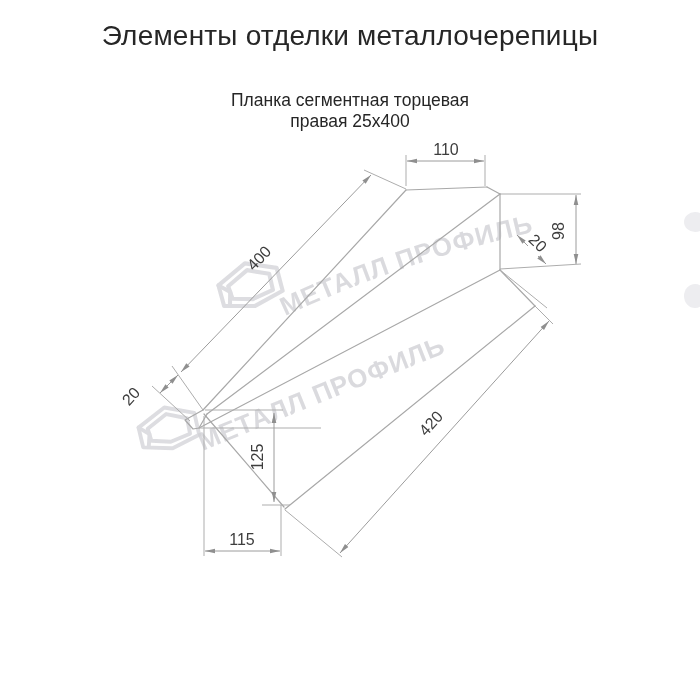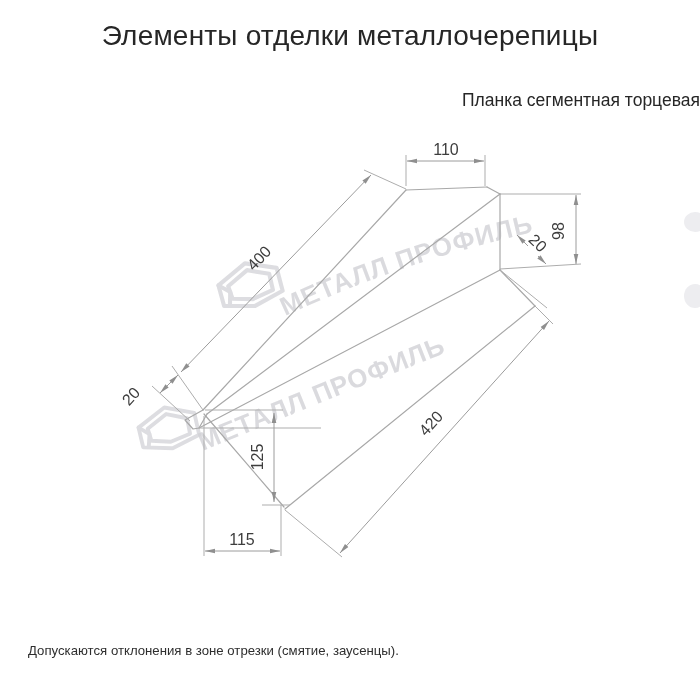--- a/index.html
+++ b/index.html
@@ -1,40 +1,41 @@
 <!DOCTYPE html>
 <html><head>
 <meta charset="utf-8">
 <style>
   html,body{margin:0;padding:0;background:#fff;}
   .page{position:relative;width:700px;height:700px;background:#fff;overflow:hidden;
         font-family:"Liberation Sans", sans-serif;}
   .title{position:absolute;left:0;top:20px;width:700px;text-align:center;
          font-size:28px;font-weight:400;color:#262626;letter-spacing:.2px;}
-  .subtitle{position:absolute;left:0;top:90px;width:700px;text-align:right;
+  .subtitle{position:absolute;left:0;top:90px;width:700px;text-align:center;
             font-size:17.5px;line-height:21px;color:#262626;}
   .footnotes{position:absolute;left:28px;top:643px;font-size:13.2px;line-height:16.5px;color:#2e2e2e;}
   svg{position:absolute;left:0;top:0;}
   svg text{font-family:"Liberation Sans", sans-serif;font-size:16px;fill:#3d3d3d;}
   .edge{stroke:#a8a8a8;stroke-width:1.2;fill:none;stroke-linecap:round;stroke-linejoin:round;}
   .ext{stroke:#adadad;stroke-width:1;fill:none;}
   .dim{stroke:#9c9c9c;stroke-width:1;fill:none;}
   .wm{fill:#d2d2d6;opacity:.8;font-weight:bold;font-size:26px;letter-spacing:1px;}
   .wmlogo{stroke:#d8d8dc;stroke-width:3.5;fill:none;stroke-linejoin:round;stroke-linecap:round;opacity:.85;}
   .artifact{fill:#ededf0;}
 </style>
 </head>
 <body>
 
 <div class="page">
 
   <div class="title">Элементы отделки металлочерепицы</div>
 
   <div class="subtitle">
     <div>Планка сегментная торцевая</div>
+    <div>правая 25х400</div>
   </div>
 
   <svg width="700" height="700" viewBox="0 0 700 700">
     <defs>
       <marker id="arr" viewBox="0 0 10 6" refX="10" refY="3" markerWidth="10" markerHeight="6" orient="auto-start-reverse">
         <path d="M10,3 L0,0.7 L0,5.3 Z" fill="#8f8f8f"></path>
       </marker>
       <path id="wmpath1" d="M 285,316 Q 410,258 552,228" fill="none"></path>
       <path id="wmpath2" d="M 203,451 Q 320,402 468,344" fill="none"></path>
       <g id="houselogo">
@@ -108,16 +109,15 @@
       <text transform="translate(534,247) rotate(44)" text-anchor="middle">20</text>
       <text transform="translate(263,262) rotate(-46)" text-anchor="middle">400</text>
       <text transform="translate(135,400) rotate(-47)" text-anchor="middle">20</text>
       <text transform="translate(435,427) rotate(-48)" text-anchor="middle">420</text>
       <text transform="translate(263,457) rotate(-90)" text-anchor="middle">125</text>
       <text x="242" y="545" text-anchor="middle">115</text>
     </g>
   </svg>
 
   <div class="footnotes">
-    <div>Допускаются отклонения в зоне отрезки (смятие, заусенцы).</div>
   </div>
 
 </div>
 
 </body></html>

